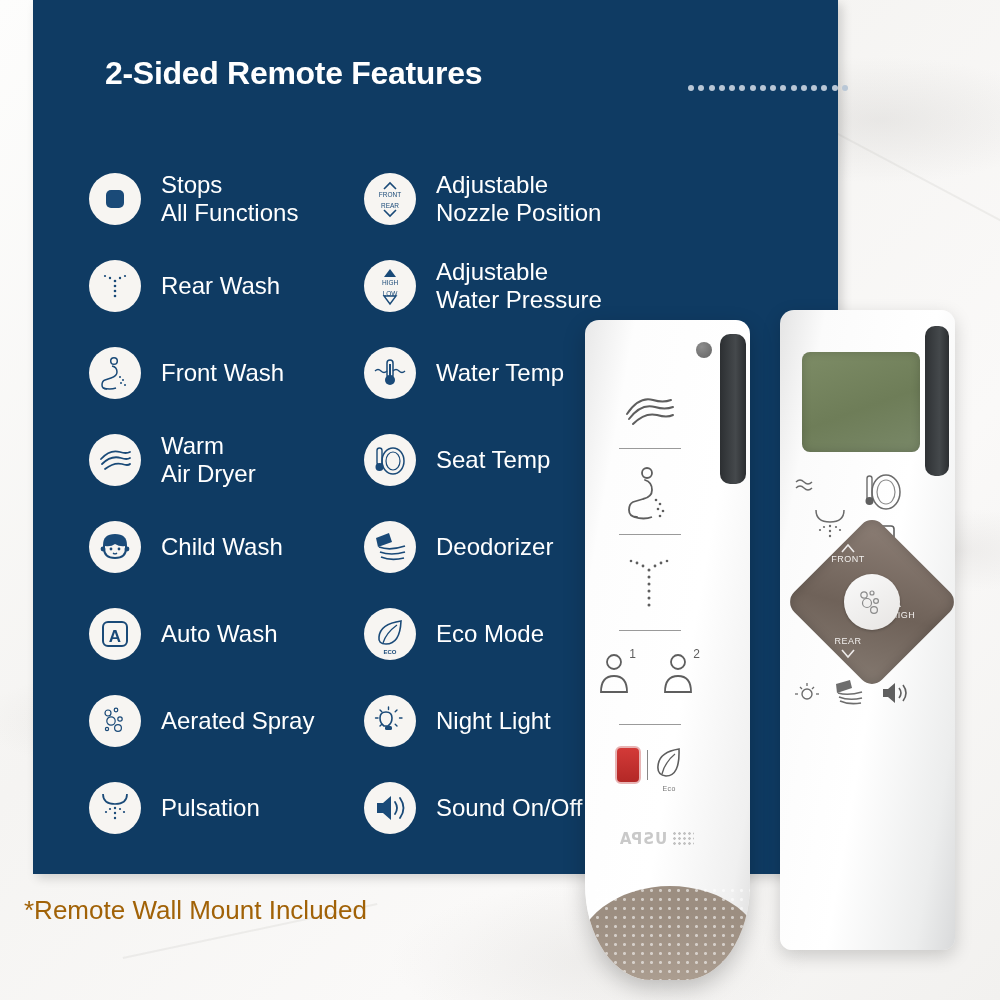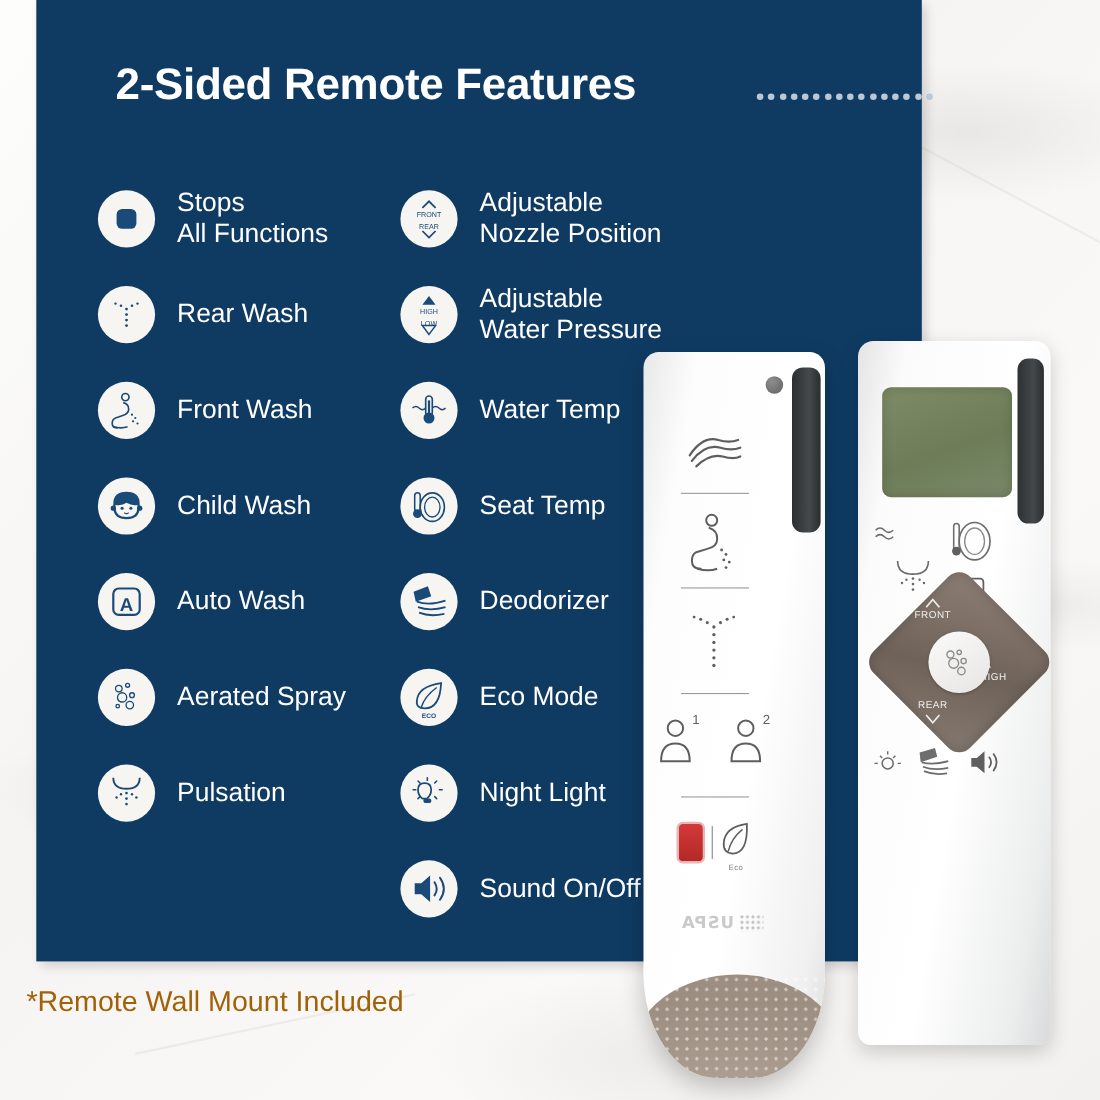--- a/index.html
+++ b/index.html
@@ -18,21 +18,21 @@
       linear-gradient(135deg,#fdfdfc 0%,#f5f4f2 40%,#faf9f8 70%,#f2f1ef 100%);
   }
   #bg:before,#bg:after{content:"";position:absolute;background:rgba(190,188,186,.20);}
   #bg:before{width:340px;height:1.5px;top:150px;left:700px;transform:rotate(28deg);}
   #bg:after{width:260px;height:1.5px;top:930px;left:120px;transform:rotate(-12deg);}
 
   
   #panel{position:absolute;left:33px;top:0;width:805px;height:874px;
     background:#0f3b63;box-shadow:4px 4px 10px rgba(0,0,0,.16);}
 
-  #title{position:absolute;left:72px;top:55px;color:#fff;font-size:40px;font-weight:bold;
+  #title{position:absolute;left:72px;top:55px;color:#fff;font-size:32px;font-weight:bold;
     letter-spacing:-.3px;white-space:nowrap;}
   #dots{position:absolute;left:655px;top:84px;width:160px;height:8px;display:flex;
     justify-content:space-between;align-items:center;}
   #dots i{display:block;width:6px;height:6px;border-radius:50%;background:#b9c7d6;}
 
   
   .col{position:absolute;top:155px;}
   .col.left{left:56px;width:250px;}
   .col.right{left:331px;width:300px;}
   .row{height:87px;display:flex;align-items:center;}
@@ -158,20 +158,32 @@
               <circle cx="23" cy="27" r="1"></circle>
               <circle cx="27" cy="29" r="1"></circle>
             </g>
           </svg>
         </div>
         <div class="lb">Front Wash</div>
       </div>
       <div class="row">
         <div class="ic">
           <svg width="34" height="34" viewBox="0 0 34 34">
+            <g stroke="#1a4a78" stroke-width="1.8" fill="none" stroke-linecap="round">
+              <path d="M3 16 Q12 6 22 9 Q28 11 32 9"></path>
+              <path d="M4 21 Q13 12 23 15 Q29 17 32 15"></path>
+              <path d="M7 26 Q16 19 24 21 Q30 23 32 21"></path>
+            </g>
+          </svg>
+        </div>
+        <div class="lb">Warm<br>Air Dryer</div>
+      </div>
+      <div class="row">
+        <div class="ic">
+          <svg width="34" height="34" viewBox="0 0 34 34">
             <path d="M5 15 q0-11 12-11 t12 11 v3 q0 11-12 11 t-12-11 Z" fill="#1a4a78"></path>
             <path d="M7 18 q0 9 10 9 t10-9 v-2 q-5 1-10-2 q-4 3-10 2 Z" fill="#f7f5f2"></path>
             <circle cx="13" cy="19" r="1.4" fill="#1a4a78"></circle>
             <circle cx="21" cy="19" r="1.4" fill="#1a4a78"></circle>
             <path d="M15 23 q2 2 4 0" stroke="#1a4a78" stroke-width="1.2" fill="none"></path>
             <circle cx="5" cy="19" r="2.4" fill="#1a4a78"></circle>
             <circle cx="29" cy="19" r="2.4" fill="#1a4a78"></circle>
           </svg>
         </div>
         <div class="lb">Child Wash</div>

